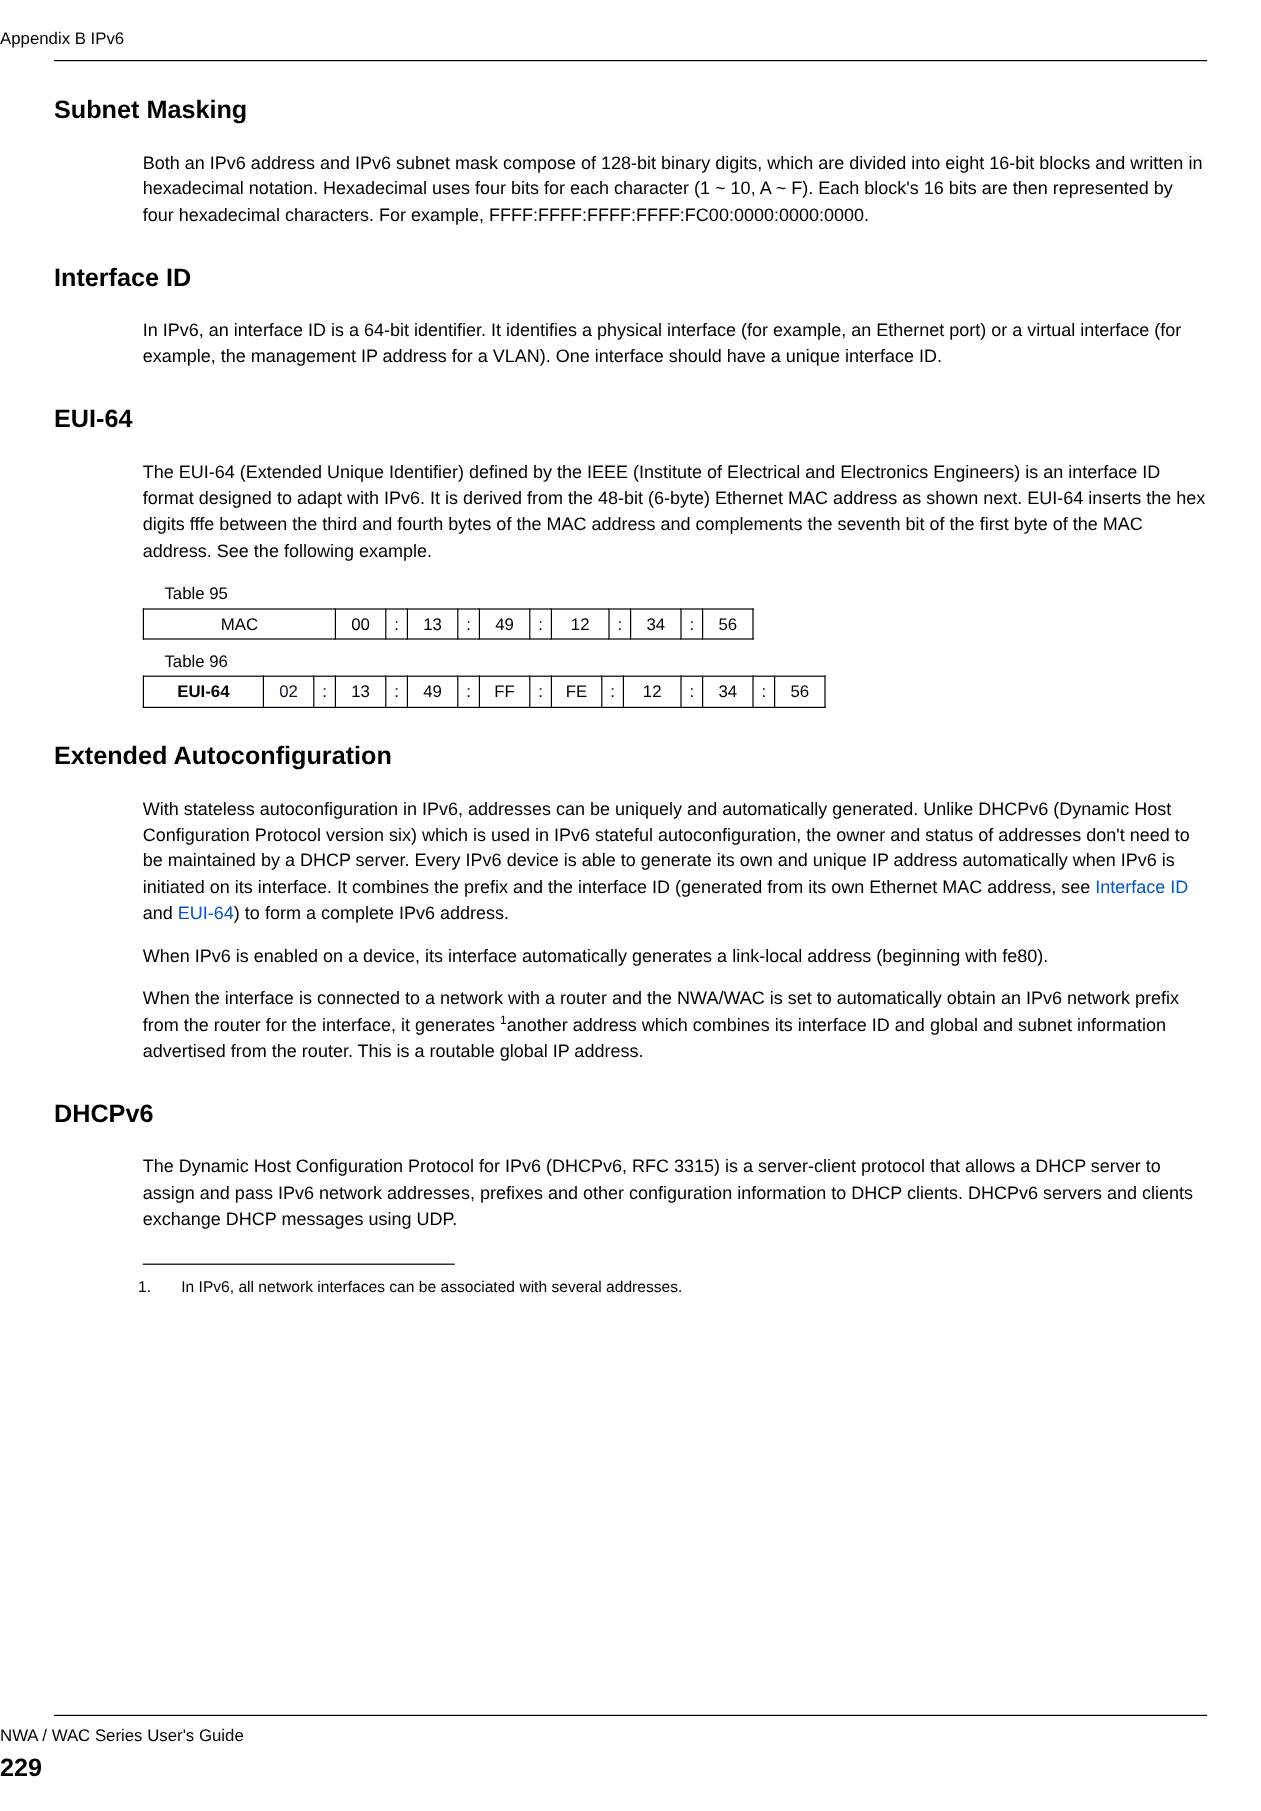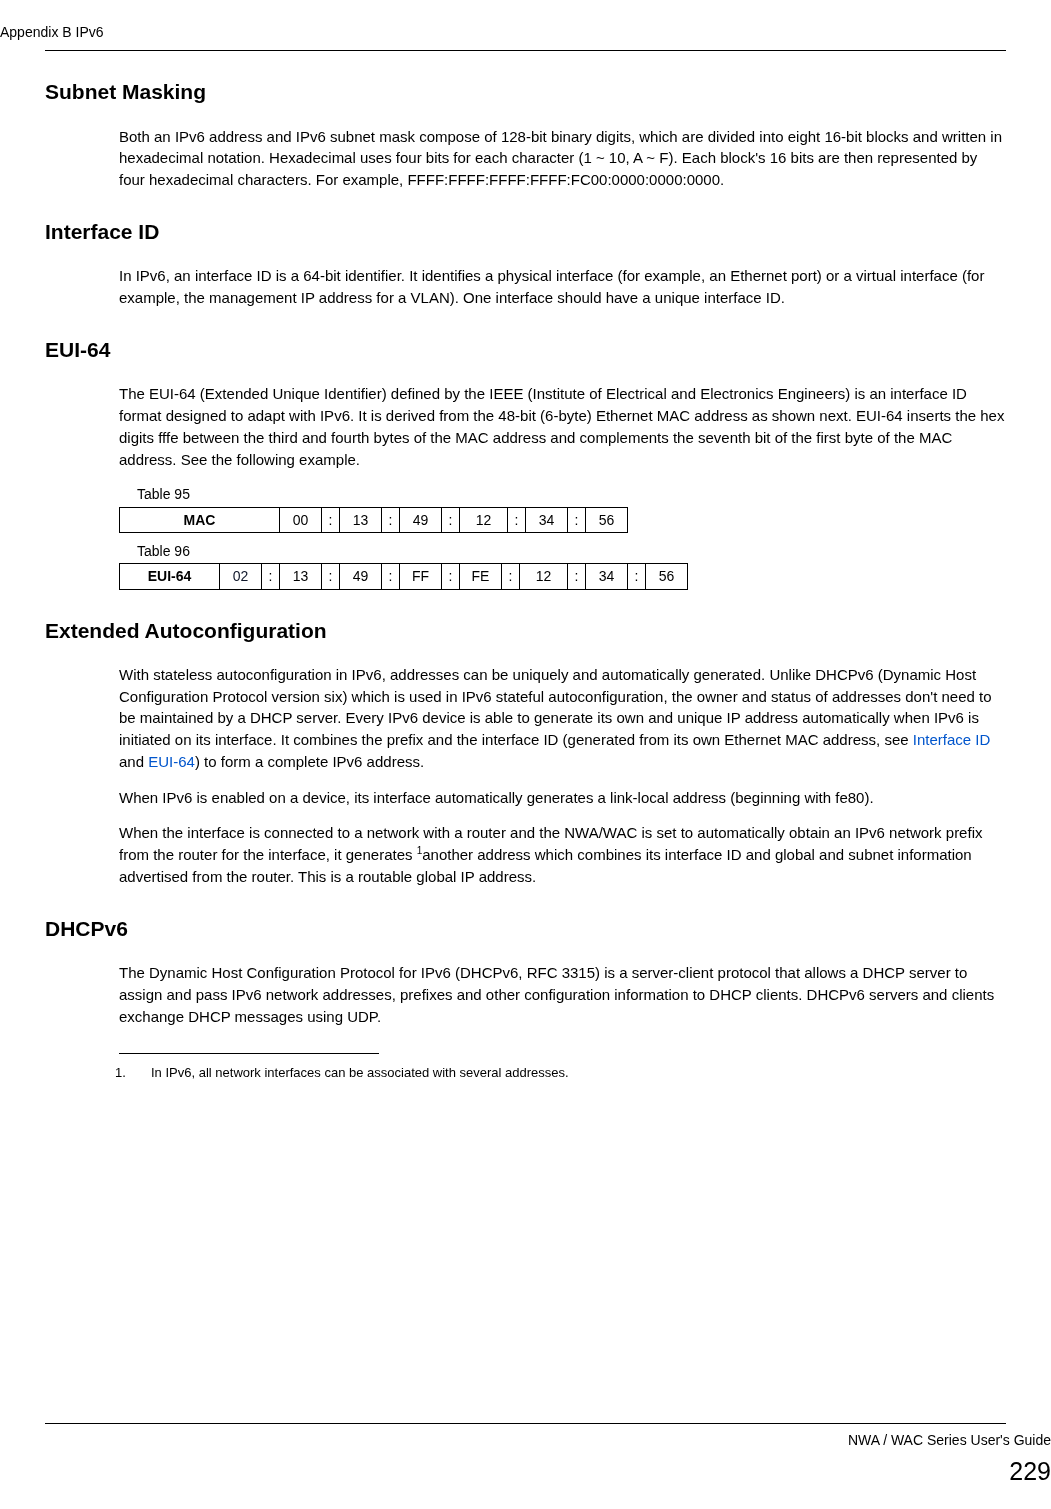--- a/index.html
+++ b/index.html
@@ -50,21 +50,21 @@
       border-collapse: collapse;
       font-size: 14px;
       margin-bottom: 6px;
     }
     table.data-table td {
       border: 1px solid #000;
       padding: 2px 6px;
       text-align: center;
       height: 24px;
     }
-    .tcell-label { width: 160px; font-weight: bold; }
+    .tcell-label { width: 160px; font-weight: normal; }
     .tcell-label-small { width: 100px; font-weight: bold; }
     .tcell-val { width: 42px; }
     .tcell-val-wide { width: 48px; }
     .tcell-colon { width: 18px; }
     .highlight { color: #0f172a; }
     .link { color: #0055cc; }
     .footnote-rule {
       border: none;
       border-top: 1px solid #000;
       width: 260px;
@@ -78,33 +78,32 @@
     }
     .footnote .fn-num {
       display: inline-block;
       width: 18px;
     }
     .footer {
       position: absolute;
       bottom: 20px;
       left: 0;
       right: 0;
-      text-align: right;
+      text-align: left;
       font-size: 14px;
     }
     .footer-line {
       border: none;
       border-top: 1px solid #000;
       margin: 0 45px 6px 45px;
     }
     .page-num {
-      font-size: 25px;
-      font-weight: normal;
+      font-size: 21px;
+      font-weight: bold;
       margin-top: 2px;
-      padding-left: 15px;
     }
     sup { font-size: 10px; vertical-align: super; }
   </style>
 </head>
 <body>
 
 <div class="page-header">
   <span>Appendix B IPv6</span>
 </div>
 <hr class="page-header-line">

